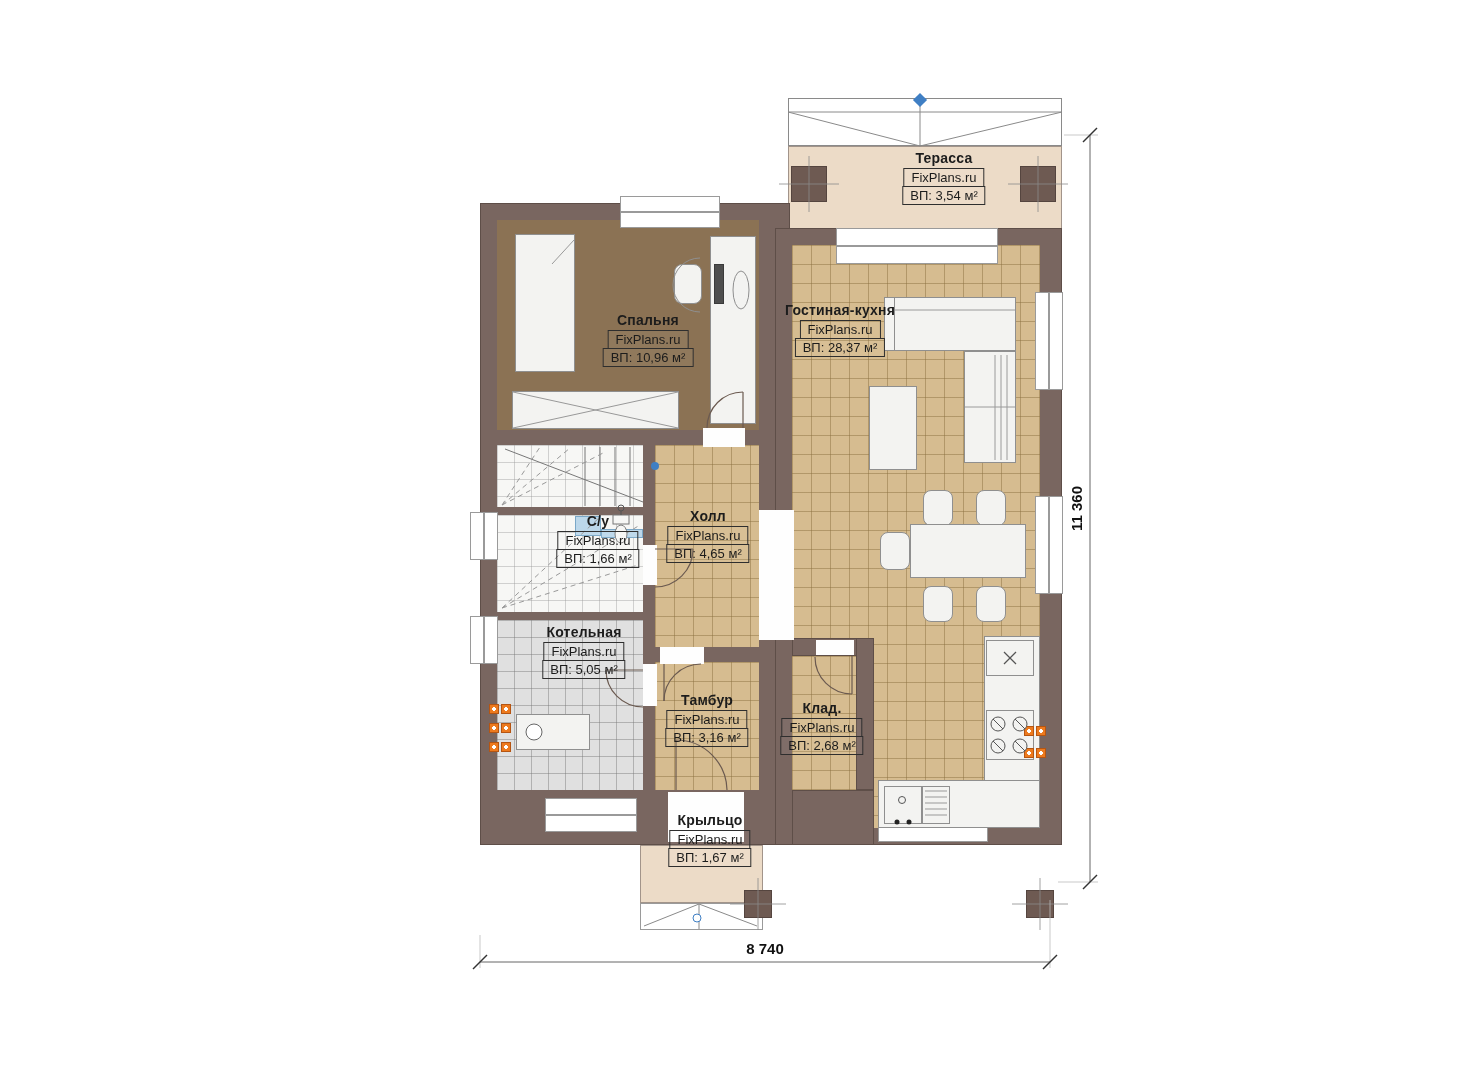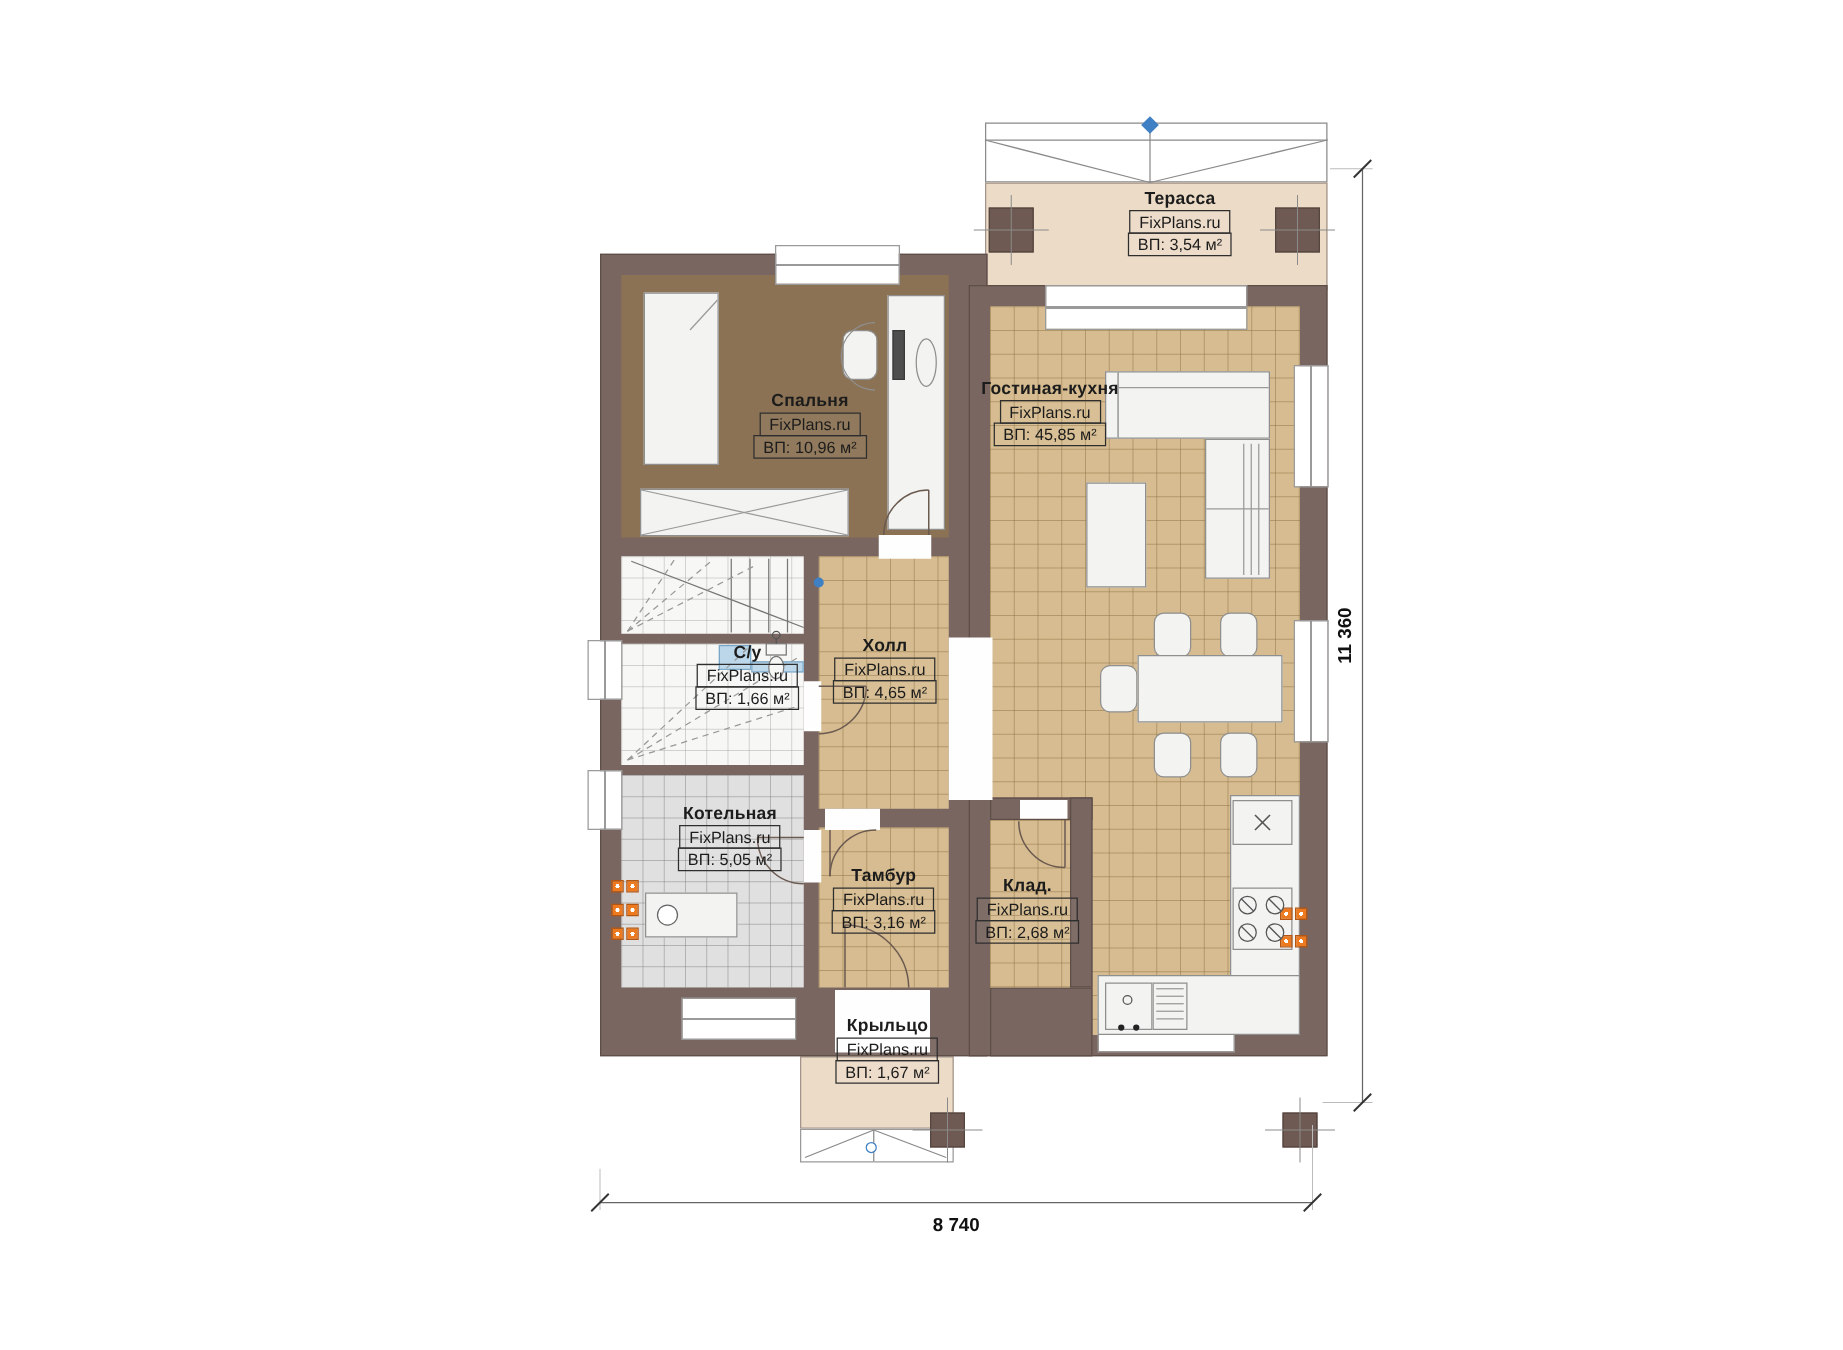--- a/index.html
+++ b/index.html
@@ -280,49 +280,49 @@
     <div class="bx">ВП: 3,54 м²</div>
   </div>
   <div class="room-label" style="left:648px;top:312px">
     <div class="name">Спальня</div>
     <div class="bx">FixPlans.ru</div>
     <div class="bx">ВП: 10,96 м²</div>
   </div>
   <div class="room-label" style="left:840px;top:302px">
     <div class="name">Гостиная-кухня</div>
     <div class="bx">FixPlans.ru</div>
-    <div class="bx">ВП: 45,85 м²</div>
+    <div class="bx">ВП: 28,37 м²</div>
   </div>
   <div class="room-label" style="left:598px;top:513px">
     <div class="name">С/у</div>
     <div class="bx">FixPlans.ru</div>
     <div class="bx">ВП: 1,66 м²</div>
   </div>
   <div class="room-label" style="left:708px;top:508px">
     <div class="name">Холл</div>
     <div class="bx">FixPlans.ru</div>
     <div class="bx">ВП: 4,65 м²</div>
   </div>
-  <div class="room-label" style="left:584px;top:642px">
+  <div class="room-label" style="left:584px;top:624px">
     <div class="name">Котельная</div>
     <div class="bx">FixPlans.ru</div>
     <div class="bx">ВП: 5,05 м²</div>
   </div>
   <div class="room-label" style="left:707px;top:692px">
     <div class="name">Тамбур</div>
     <div class="bx">FixPlans.ru</div>
     <div class="bx">ВП: 3,16 м²</div>
   </div>
   <div class="room-label" style="left:822px;top:700px">
     <div class="name">Клад.</div>
     <div class="bx">FixPlans.ru</div>
     <div class="bx">ВП: 2,68 м²</div>
   </div>
   <div class="room-label" style="left:710px;top:812px">
     <div class="name">Крыльцо</div>
     <div class="bx">FixPlans.ru</div>
     <div class="bx">ВП: 1,67 м²</div>
   </div>
 
-  <div class="dim" style="left:700px;top:972px;width:130px">8 740</div>
+  <div class="dim" style="left:700px;top:940px;width:130px">8 740</div>
   <div class="dim dim-v" style="left:1040px;top:500px;width:72px">11 360</div>
 
 </div>
 
 </body></html>

